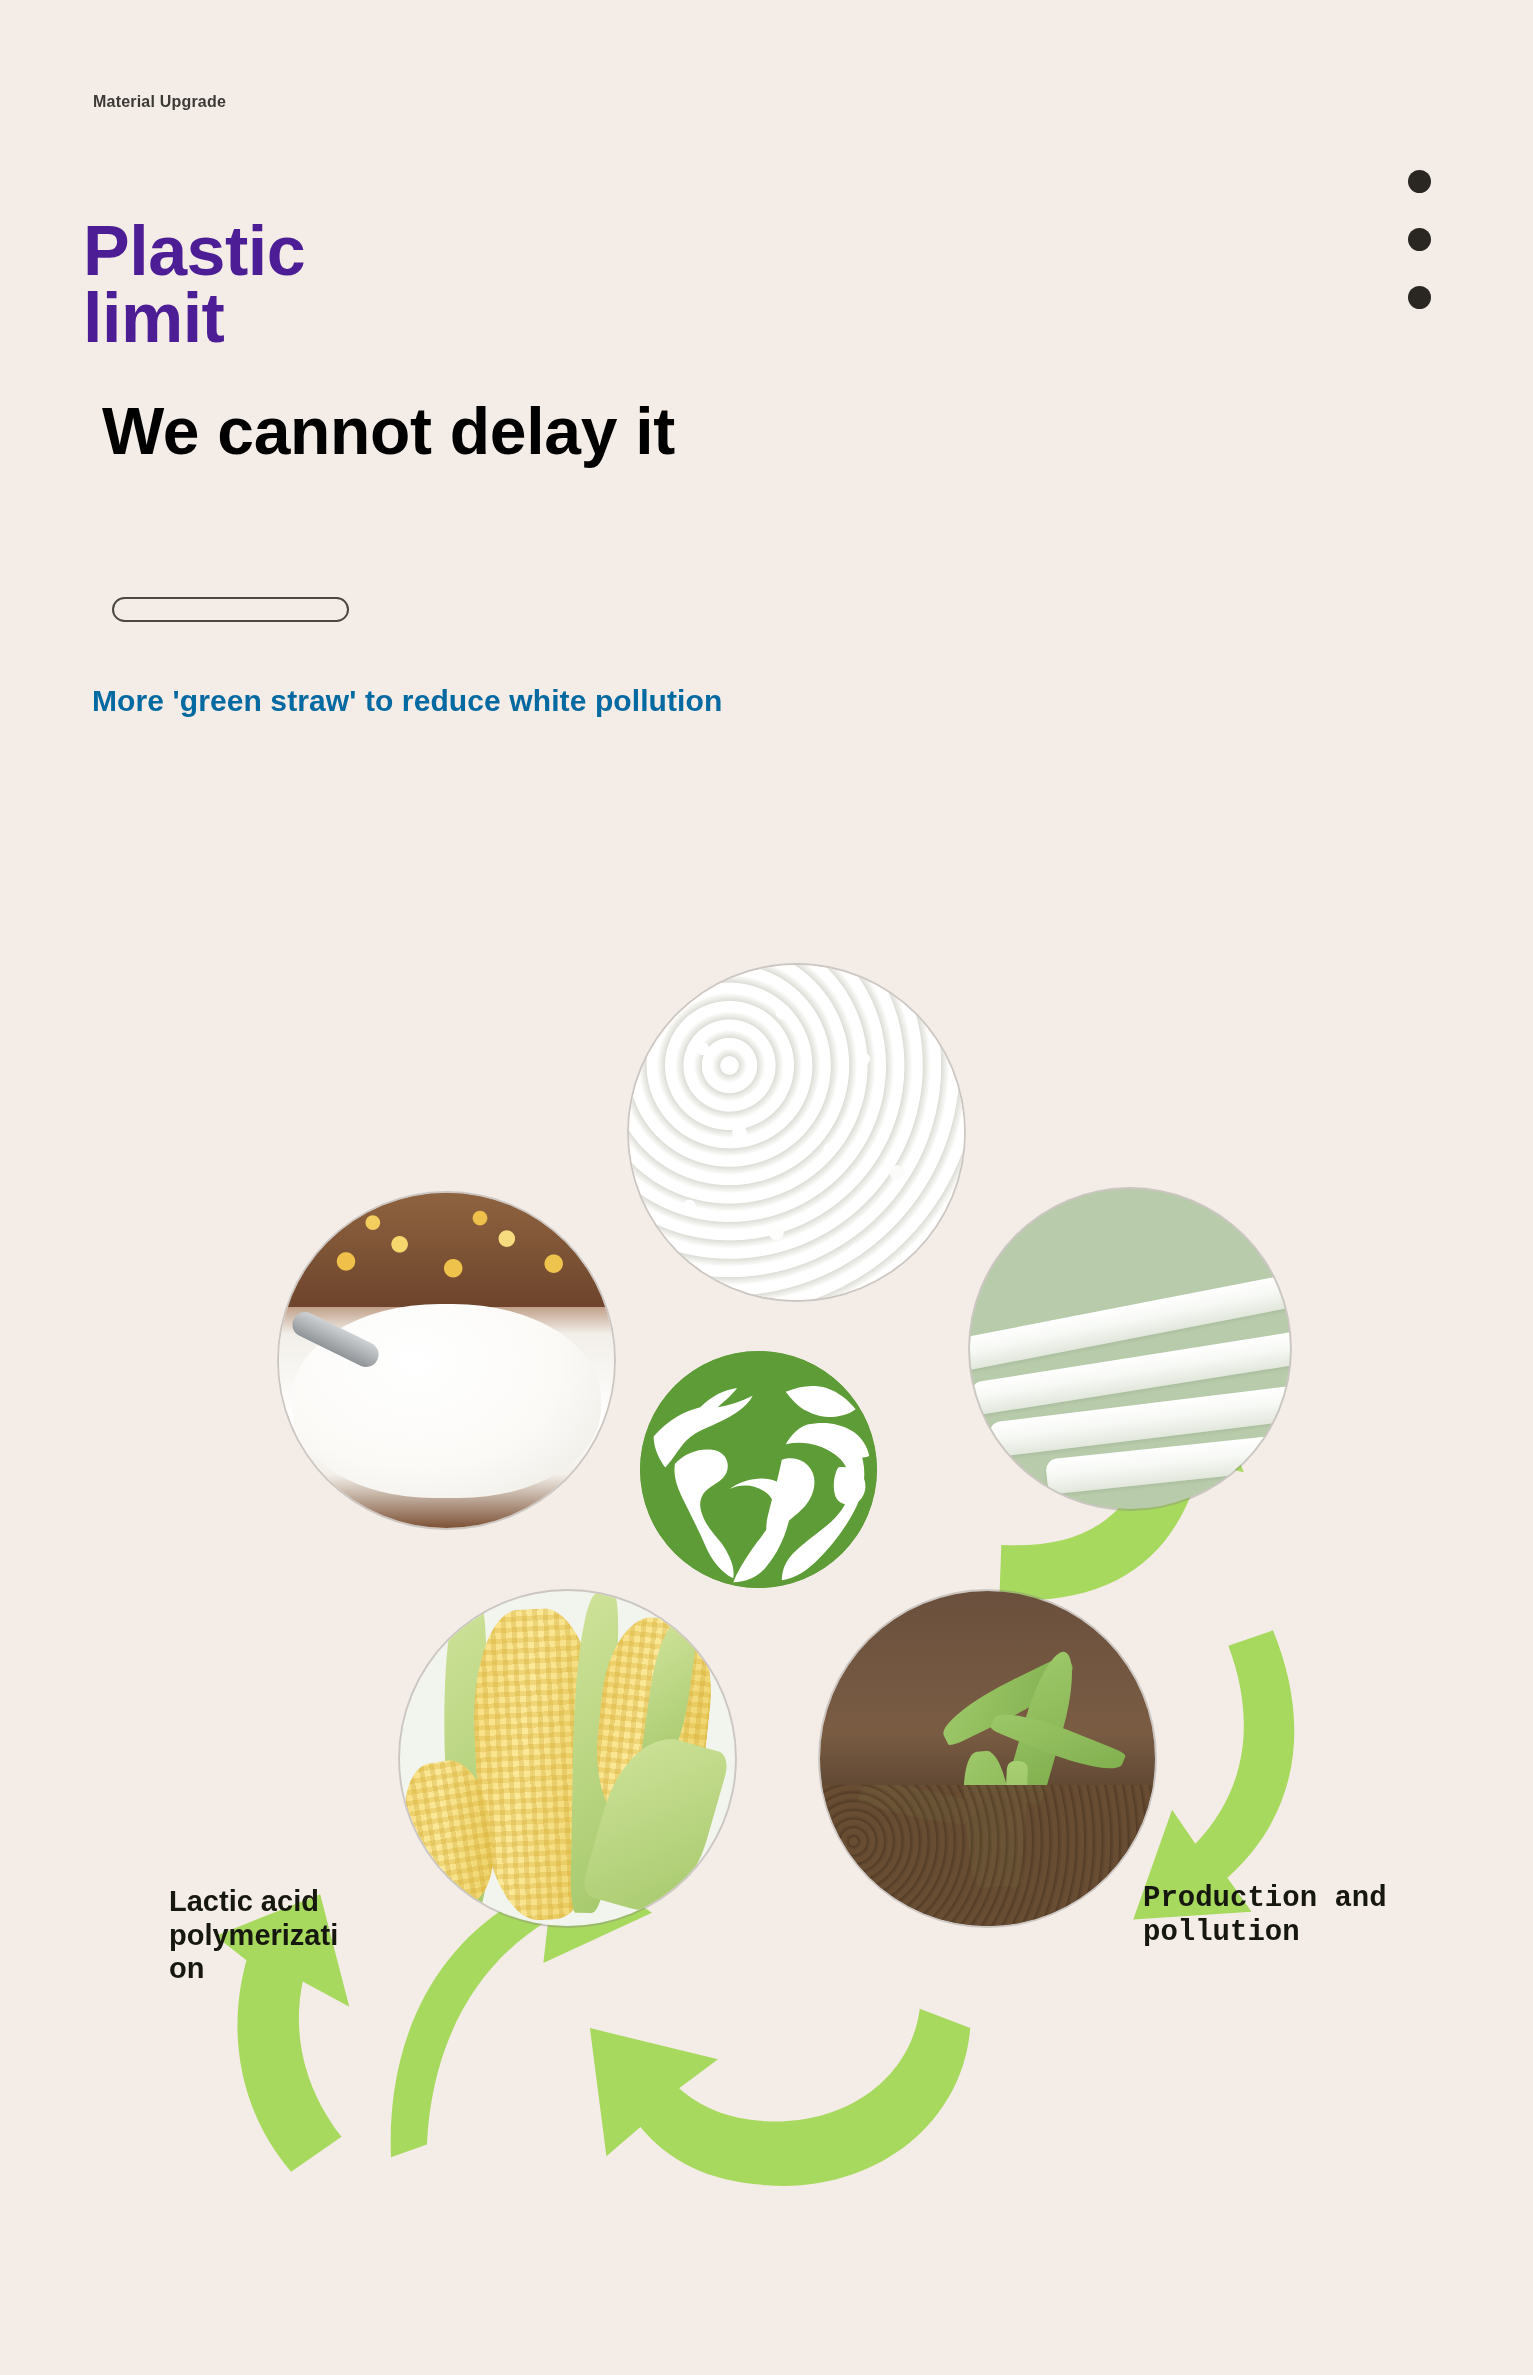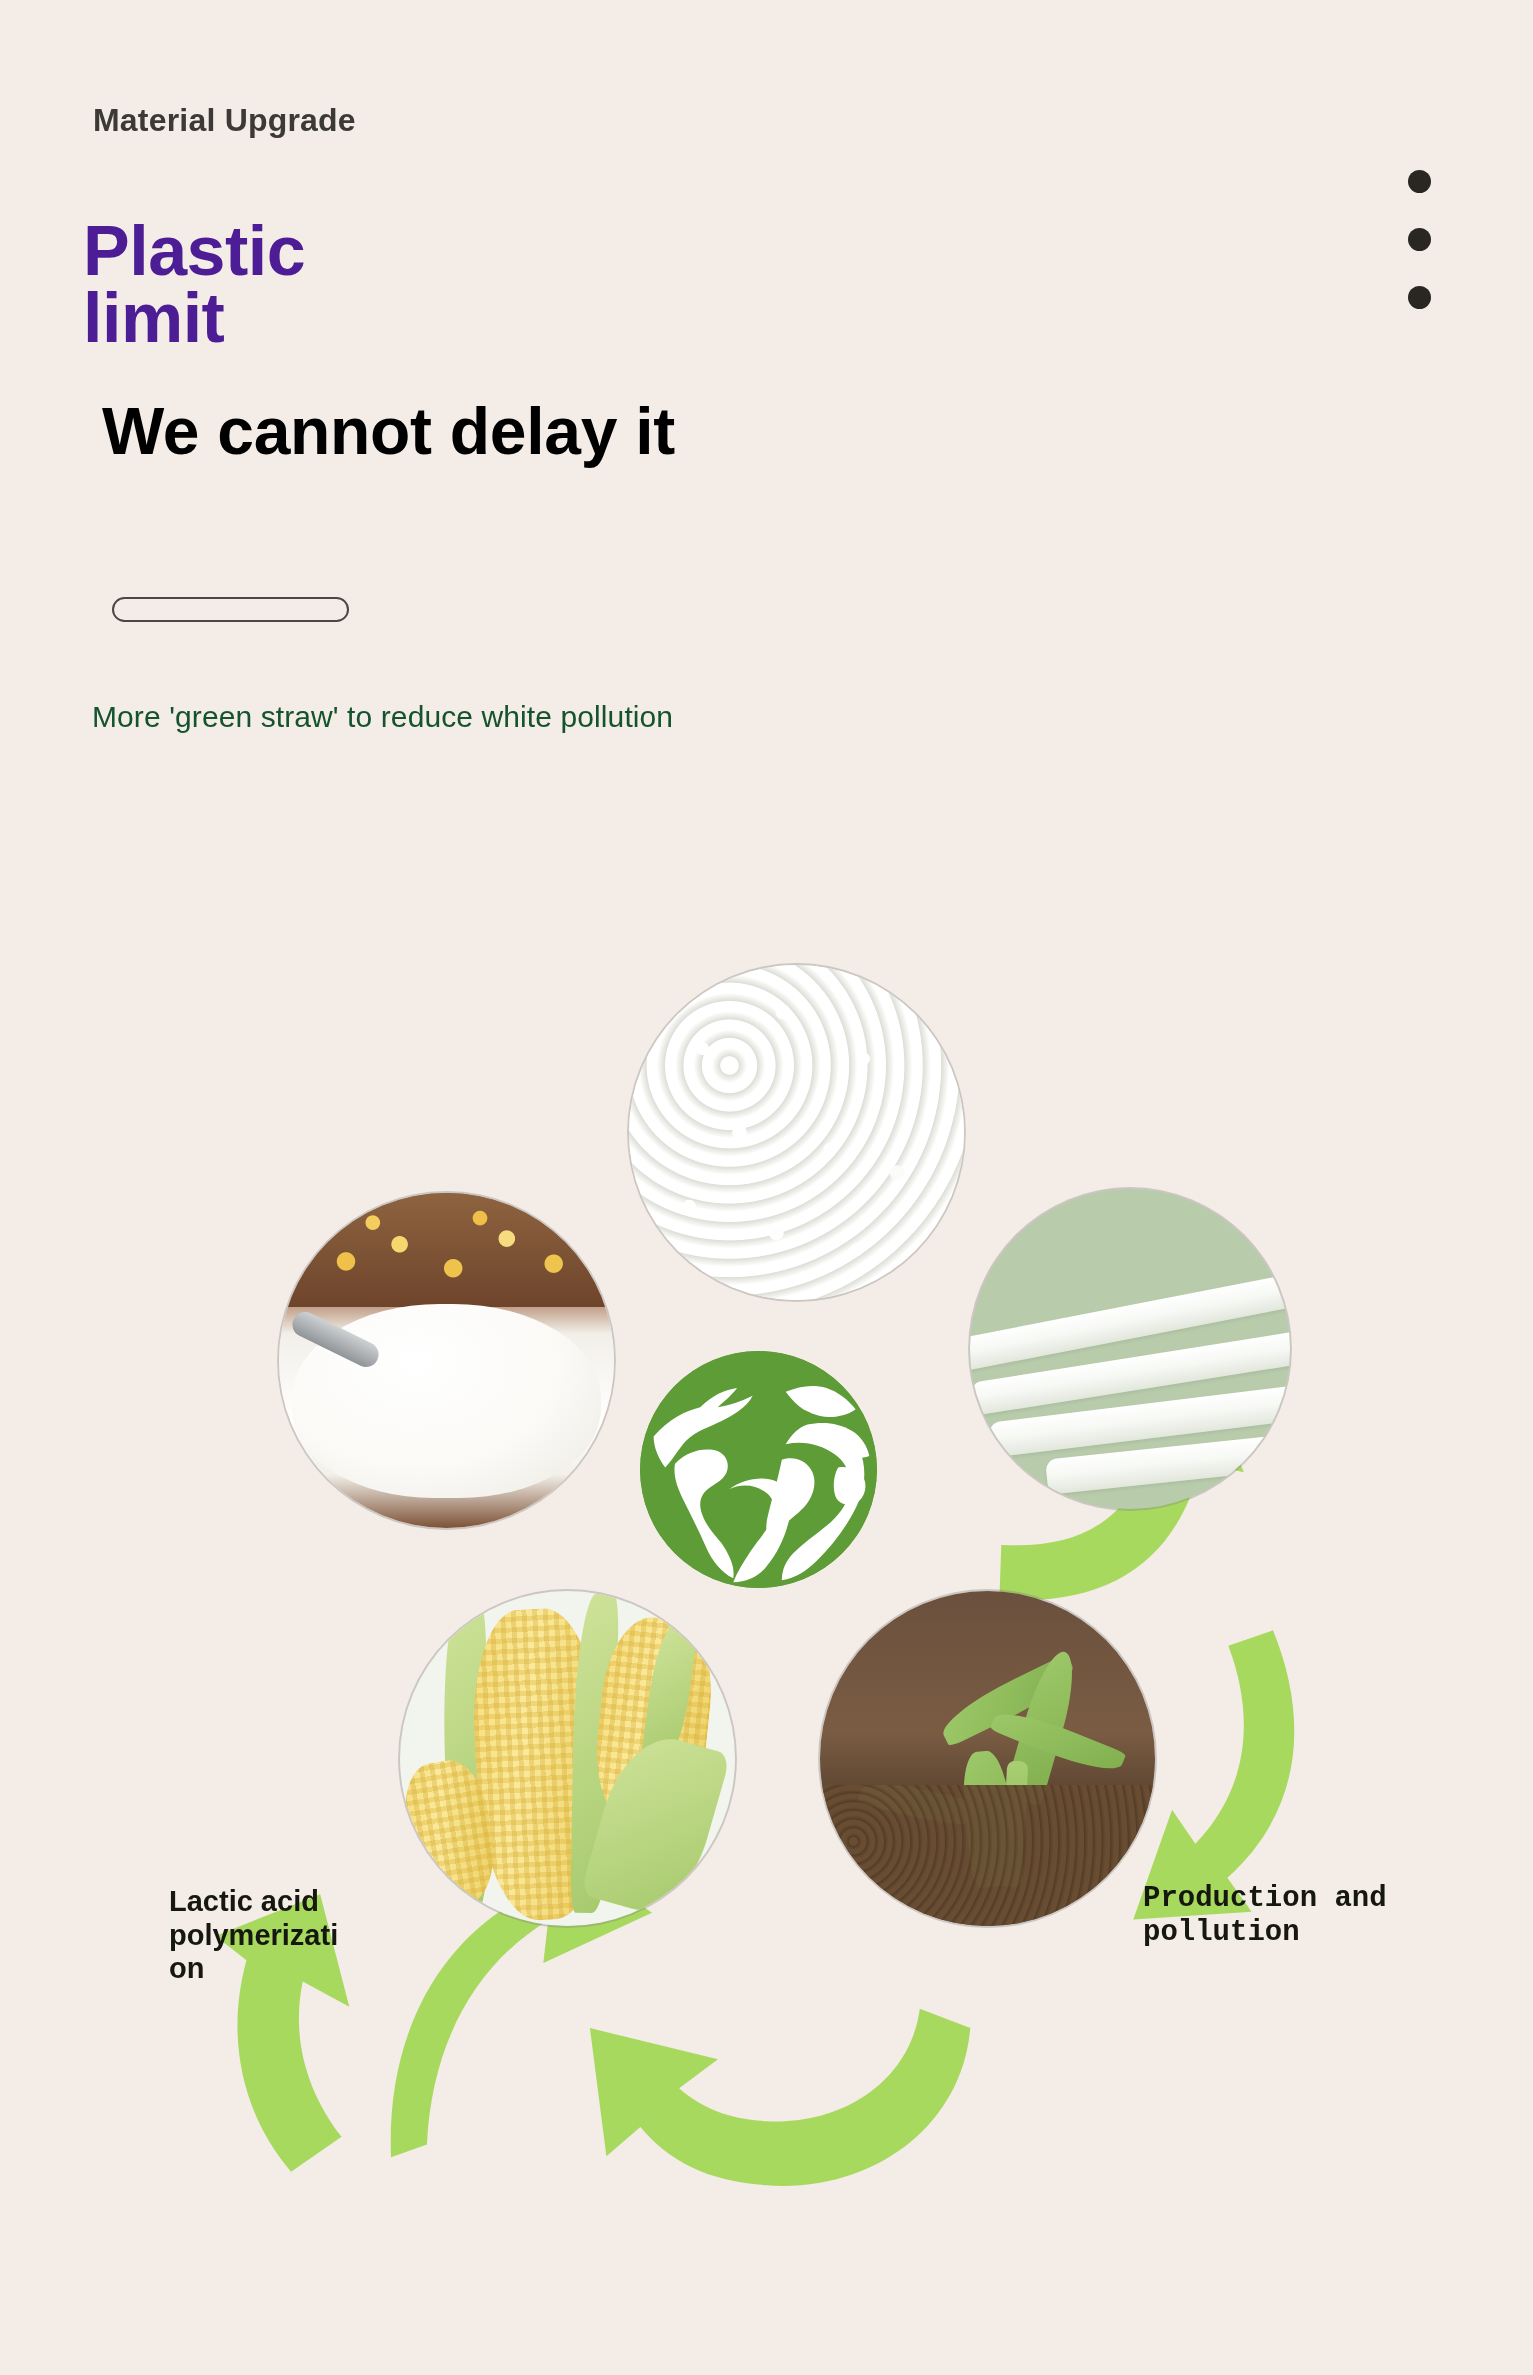--- a/index.html
+++ b/index.html
@@ -7,44 +7,44 @@
     width:1533px;height:2375px;
     background:#f4ece6;
     font-family:"Liberation Sans", sans-serif;
     overflow:hidden;
     position:relative;
   }
   .page{position:absolute;inset:0;background:#f4ece6;}
 
   
   .eyebrow{
-    position:absolute;left:93px;top:102px;
-    font-size:32px;font-weight:700;color:#3c3a36;
+    position:absolute;left:93px;top:93px;
+    font-size:16px;font-weight:700;color:#3c3a36;
     letter-spacing:0.2px;
   }
   .headline{
     position:absolute;left:83px;top:218px;
     font-size:70px;font-weight:700;color:#4c1d95;
     line-height:0.96;letter-spacing:-0.5px;
     white-space:pre-line;
   }
   .headline-2{
     position:absolute;left:102px;top:398px;
     font-size:66px;font-weight:800;color:#000000;
     line-height:1;letter-spacing:-0.3px;
   }
   .divider{
     position:absolute;left:112px;top:597px;
     width:233px;height:21.3px;
     border:2.9px solid #4b4742;border-radius:13.6px;
     background:transparent;
   }
   .subhead{
-    position:absolute;left:92px;top:700px;
-    font-size:30px;font-weight:400;color:#14532d;
+    position:absolute;left:92px;top:684px;
+    font-size:30px;font-weight:700;color:#0369a1;
     letter-spacing:0.1px;
   }
   .dots{
     position:absolute;right:102px;top:170px;
     display:flex;flex-direction:column;gap:35px;align-items:center;
   }
   .dot{width:23px;height:23px;border-radius:50%;background:#2a2723;}
 
   
   .diagram{position:absolute;left:0;top:912px;width:1533px;height:1359px;}

